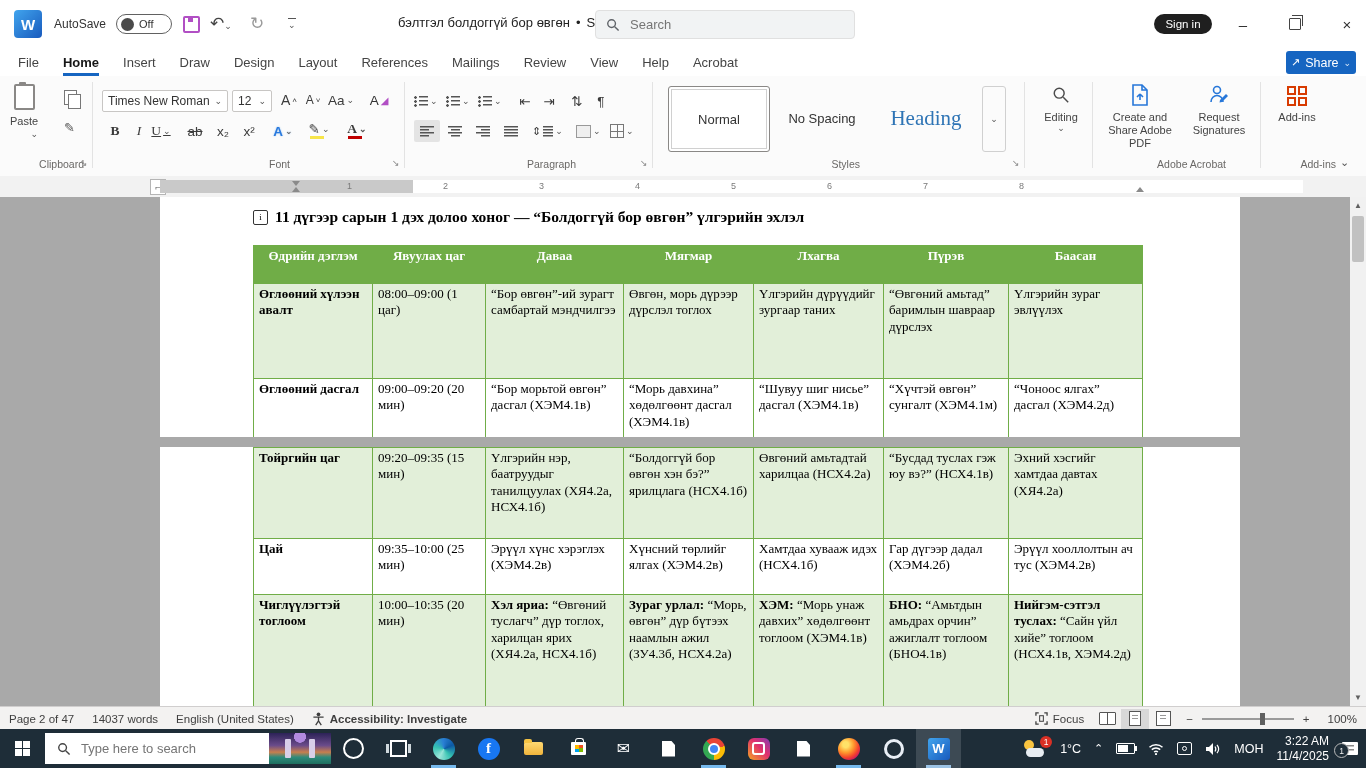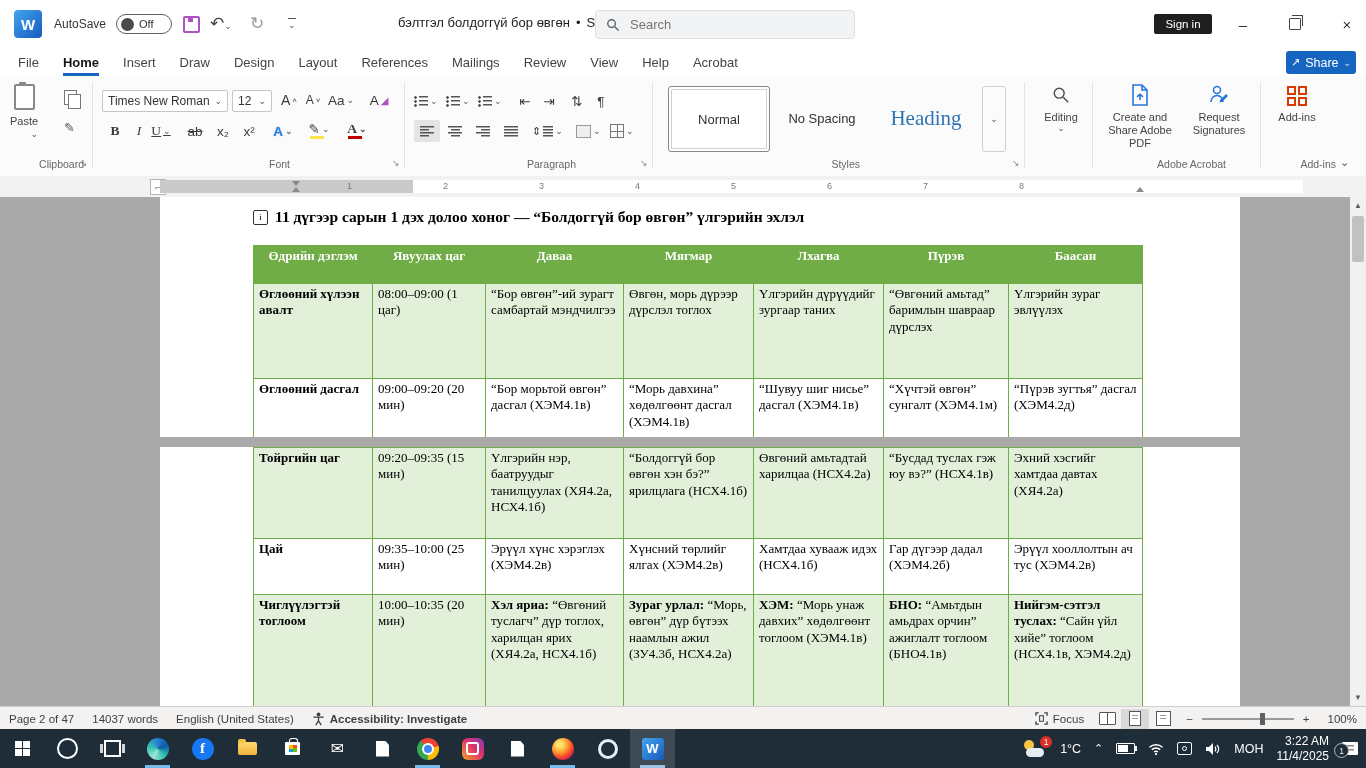--- a/index.html
+++ b/index.html
@@ -15,21 +15,21 @@
   .knob{width:13px;height:13px;border-radius:50%;background:#4a4a4a}
   .flp{left:183px;top:16px;width:13px;height:13px;border:2px solid #b14fc4;border-radius:2px}
   .flp:before{content:"";position:absolute;top:-1px;left:3px;width:5px;height:5px;background:#b14fc4}
   .qbtn{font-size:17px;color:#444}
   .dim{color:#9a9a9a}
   .title-grp{left:398px;top:15px;display:flex;gap:6px;align-items:center;font-size:13px;color:#222}
   .chev{font-size:9px;color:#555}
   .searchbox{left:595px;top:10px;width:260px;height:29px;background:#f1f3f4;border:1px solid #e0e0e0;border-radius:4px;
              display:flex;align-items:center;gap:8px;padding:0 10px;box-sizing:border-box}
   .searchbox input{border:none;background:transparent;outline:none;font-size:13px;color:#444;width:200px;font-family:inherit}
-  .signin{left:1154px;top:14px;width:58px;height:20px;background:#1f1f1f;color:#fff;font-size:11.5px;display:flex;align-items:center;justify-content:center;border-radius:2px}
+  .signin{left:1154px;top:14px;width:58px;height:20px;background:#1f1f1f;color:#fff;font-size:11.5px;display:flex;align-items:center;justify-content:center;border-radius:10px}
   .wc{top:12px;width:30px;height:24px;display:flex;align-items:center;justify-content:center;color:#333;font-size:15px}
   .rest{width:10px;height:10px;border:1px solid #444;border-radius:1px;position:relative}
   .rest:before{content:"";position:absolute;left:2px;top:-4px;width:10px;height:10px;border:1px solid #444;border-left:none;border-bottom:none}
   
   #tabsrow{left:0;top:48px;width:1366px;height:28px;background:#fff;display:flex;align-items:center;padding-left:18px;box-sizing:border-box;gap:24px}
   .tab{font-size:13px;color:#444;height:28px;display:flex;align-items:center}
   .tab.active{color:#161616;font-weight:700;box-shadow:inset 0 -3px 0 #1665c1}
   .sharebtn{left:1286px;top:51px;width:70px;height:23px;background:#1665c1;border-radius:3px;color:#fff;font-size:12.5px;
             display:flex;align-items:center;justify-content:center;gap:5px}
   
@@ -405,21 +405,21 @@
             <td>“Өвгөний амьтад” баримлын шавраар дүрслэх</td>
             <td>Үлгэрийн зураг эвлүүлэх</td>
           </tr>
           <tr style="height:59px">
             <td class="c0">Өглөөний дасгал</td>
             <td>09:00–09:20 (20 мин)</td>
             <td>“Бор морьтой өвгөн” дасгал (ХЭМ4.1в)</td>
             <td>“Морь давхина” хөдөлгөөнт дасгал (ХЭМ4.1в)</td>
             <td>“Шувуу шиг нисье” дасгал (ХЭМ4.1в)</td>
             <td>“Хүчтэй өвгөн” сунгалт (ХЭМ4.1м)</td>
-            <td>“Пүрэв зугтья” дасгал (ХЭМ4.2д)</td>
+            <td>“Чоноос ялгах” дасгал (ХЭМ4.2д)</td>
           </tr>
         </tbody>
       </table>
     </div>
 
     <div class="ab page" style="top:250px;height:259px">
       <table class="doct" style="top:0">
         <colgroup>
             <col style="width:119px">
             <col style="width:113px">
@@ -519,20 +519,28 @@
 
   <div id="taskbar" class="ab">
     <div class="tslot">
         <span class="startgrid">
           <i></i>
           <i></i>
           <i></i>
           <i></i>
         </span>
       </div>
+    <div class="tsearch">
+      <svg width="14" height="14" viewBox="0 0 20 20">
+          <circle cx="8" cy="8" r="5.5" fill="none" stroke="#444" stroke-width="2"></circle>
+          <line x1="12.5" y1="12.5" x2="18" y2="18" stroke="#444" stroke-width="2"></line>
+        </svg>
+      <input placeholder="Type here to search" style="">
+      <div class="bimg"></div>
+    </div>
     <div class="tslot">
         <span class="ring"></span>
       </div>
     <div class="tslot">
         <span class="tvico"></span>
       </div>
     <div class="tslot">
         <span class="edge"></span>
         <span class="openline"></span>
       </div>

